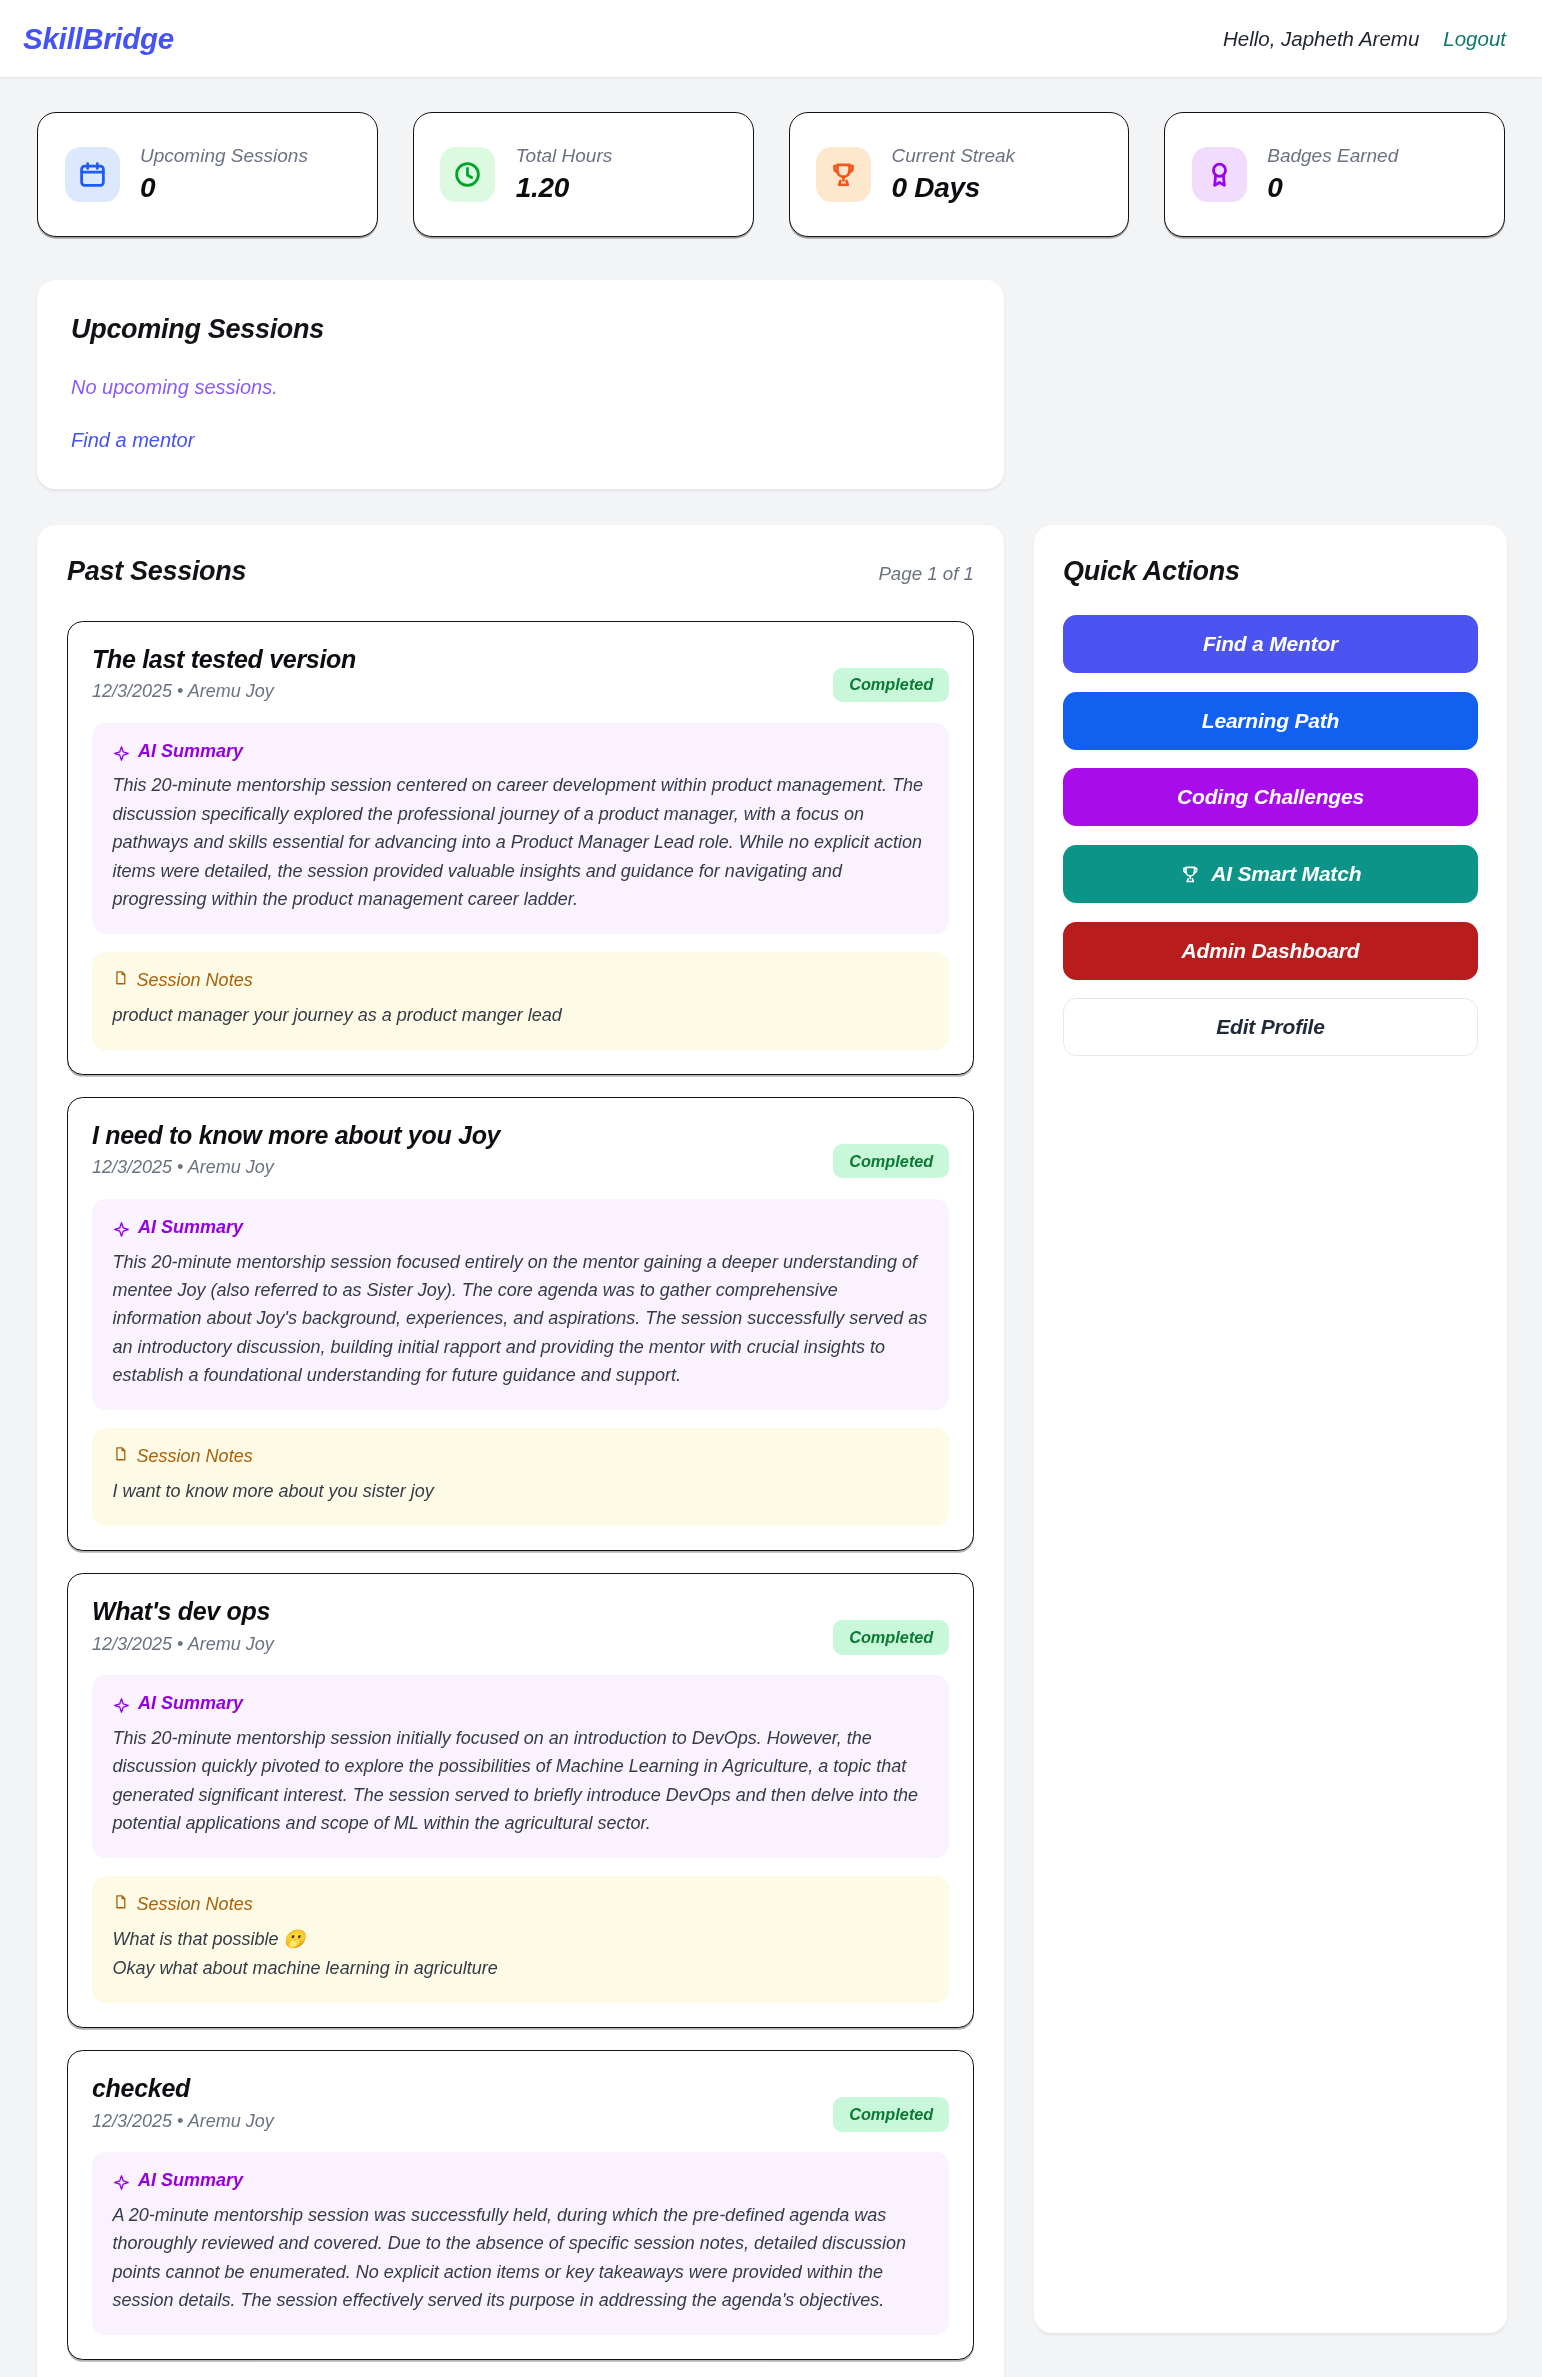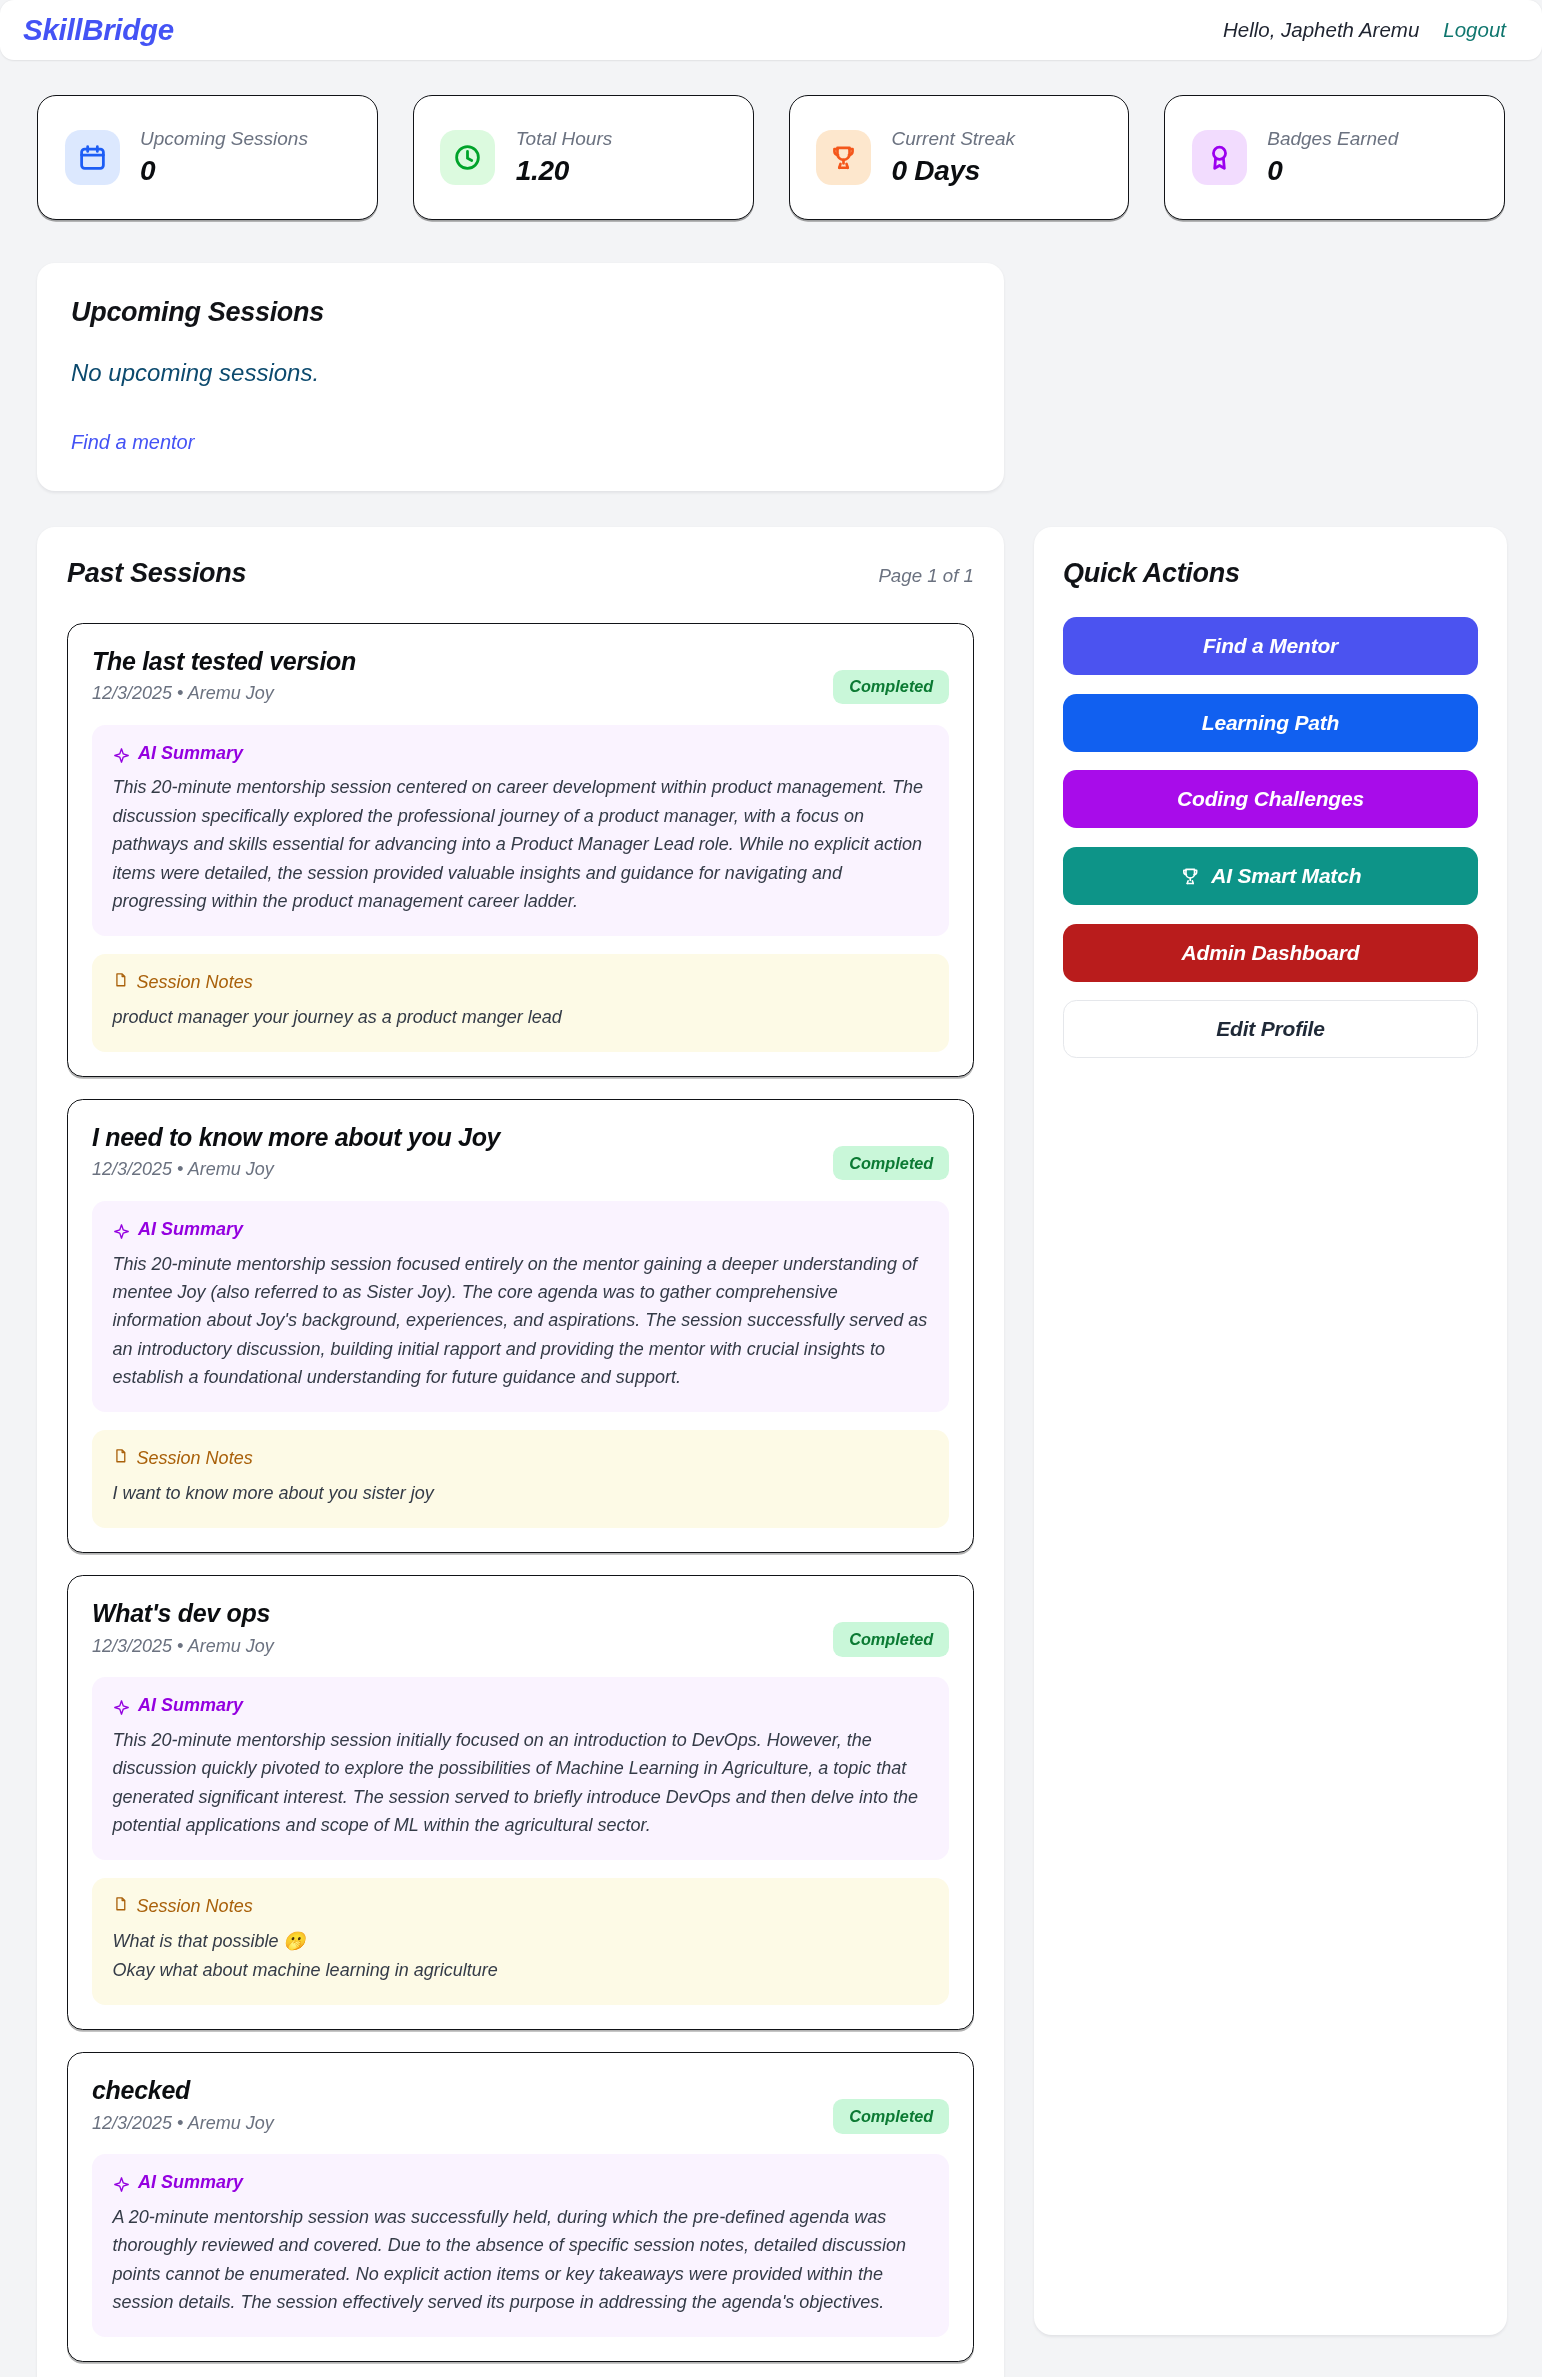--- a/index.html
+++ b/index.html
@@ -7,30 +7,29 @@
     width: 1542px;
     background: #f3f4f6;
     font-family: "Liberation Sans", sans-serif;
     font-style: italic;
     -webkit-font-smoothing: antialiased;
   }
   body { padding-bottom: 60px; }
 
   
   .topbar {
-    height: 60px;
+    height: 77px;
     background: #ffffff;
     display: flex;
     align-items: center;
     justify-content: space-between;
     padding: 0 36px 0 23px;
     box-shadow: 0 0.6px 1.8px rgba(0,0,0,.08);
     position: relative;
     z-index: 5;
-    border-radius: 14px;
   }
   .brand {
     font-size: 29.5px;
     font-weight: bold;
     font-style: italic;
     color: #4453f5;
     letter-spacing: -0.3px;
   }
   .topright { display: flex; align-items: center; gap: 24px; }
   .greeting { font-size: 20.5px; color: #1f2430; font-style: italic; }
@@ -80,21 +79,21 @@
 
   .upcoming {
     padding: 34px 34px 37px 34px;
     width: 967px;
     margin-bottom: 36px;
   }
   .upcoming h2 {
     font-size: 27px; font-weight: bold; font-style: italic;
     color: #111317; letter-spacing: -0.3px; margin-bottom: 31px;
   }
-  .upcoming .muted { font-size: 24px; color: #0c4a6e; font-style: italic; margin-bottom: 44px; }
+  .upcoming .muted { font-size: 20px; color: #8b5cf6; font-style: italic; margin-bottom: 30px; }
   .upcoming .link { font-size: 20px; color: #4453f5; font-style: italic; cursor: pointer; }
 
   
   .cols { display: flex; gap: 30px; align-items: flex-start; }
   .left-col { width: 967px; flex: none; }
   .right-col { width: 473px; flex: none; }
 
   
   .past { padding: 31px 30px 33px 30px; }
   .past-head {

